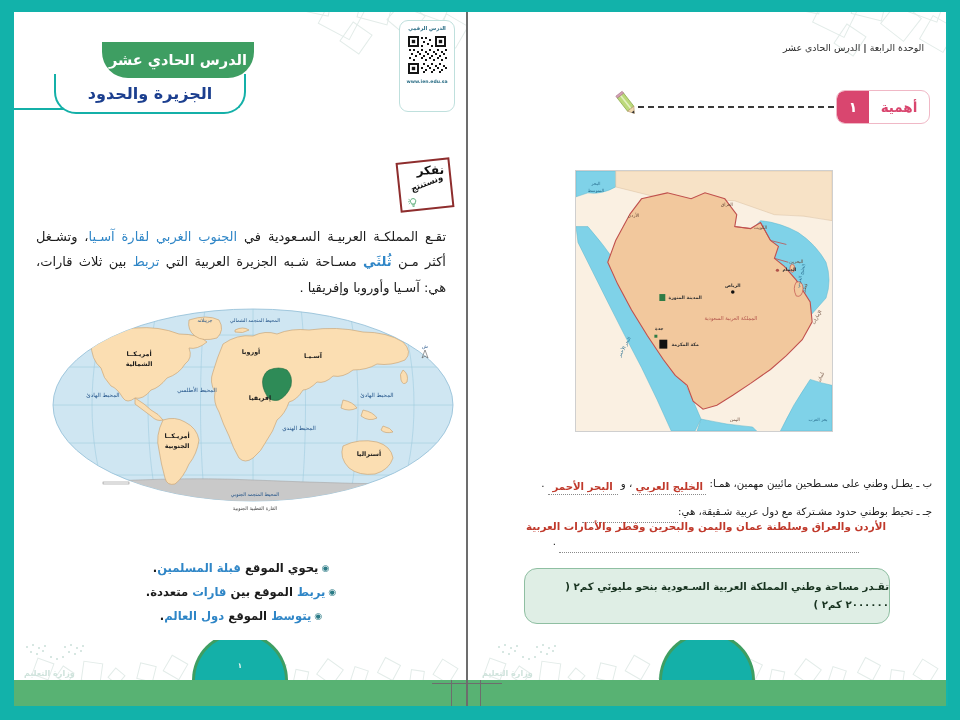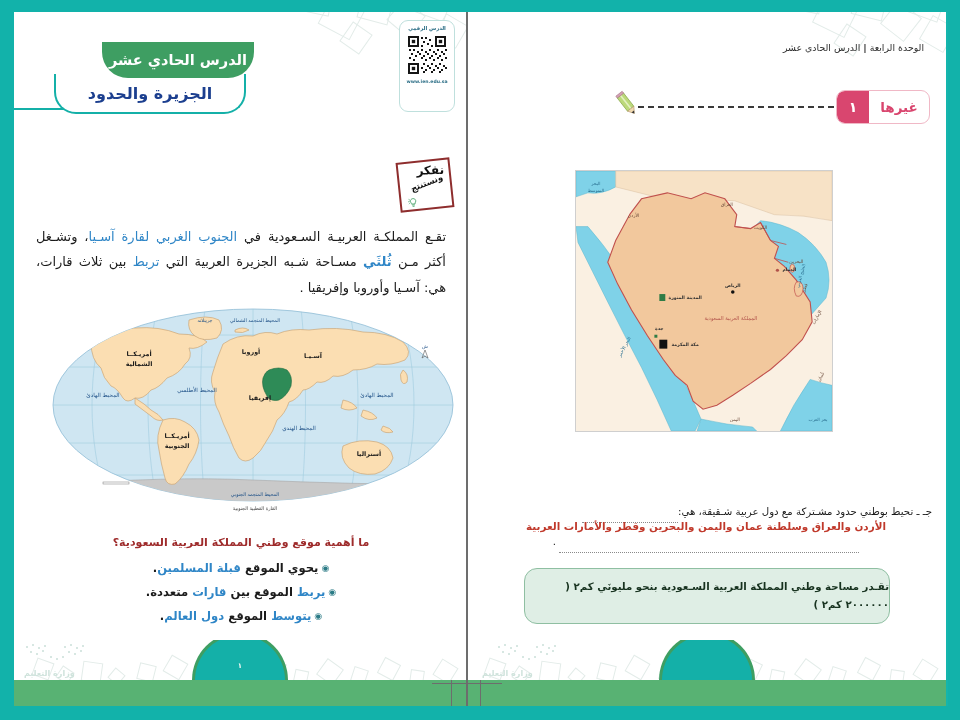--- a/index.html
+++ b/index.html
@@ -402,21 +402,20 @@
         <g>
           <text x="378" y="44" class="olabel-s" fill="#333" text-anchor="middle">ش</text>
           <path d="M378 46 L375 54 L378 52 L381 54 Z" fill="none" stroke="#555" stroke-width="0.6"></path>
         </g>
         <g>
           <rect x="56" y="178" width="26" height="2" fill="none" stroke="#777" stroke-width="0.5"></rect>
         </g>
       </svg>
     </div>
 
-    <div class="q2">ما أهمية موقع وطني المملكة العربية السعودية؟</div>
 
     <div class="bullets">
       <div class="bullet">
         <span class="dot">◉</span><span>يحوي الموقع </span><span class="bl">قبلة المسلمين</span><span>.</span>
       </div>
       <div class="bullet">
         <span class="dot">◉</span><span class="bl">يربط</span><span> الموقع بين </span><span class="bl">قارات</span><span> متعددة.</span>
       </div>
       <div class="bullet">
         <span class="dot">◉</span><span class="bl">يتوسط</span><span> الموقع </span><span class="bl">دول العالم</span><span>.</span>
@@ -434,21 +433,21 @@
       <span style="left:180px;top:16px;width:22px;height:22px;transform:rotate(34deg);"></span>
       <span style="left:266px;top:8px;width:26px;height:26px;transform:rotate(30deg);"></span>
       <span style="left:134px;top:-30px;width:28px;height:28px;transform:rotate(10deg);"></span>
     </div>
 
     <div class="unit-line">
       <span>الوحدة الرابعة</span><span class="bar">|</span><span>الدرس الحادي عشر</span>
     </div>
 
     <div class="activity-badge">
-      <span class="lbl">غيرها</span>
+      <span class="lbl">أهمية</span>
       <span class="num">١</span>
     </div>
     <div class="dash-line"></div>
     <span class="pencil">
       <svg viewBox="0 0 26 28" width="26" height="28" aria-hidden="true">
         <g transform="rotate(-38 13 14)">
           <rect x="9" y="3" width="8" height="17" fill="#bcd97a" stroke="#8aa84f" stroke-width="0.7"></rect>
           <rect x="12.4" y="3" width="1.6" height="17" fill="#e4f0c2"></rect>
           <rect x="9" y="1" width="8" height="2.4" fill="#d3a0b4" stroke="#a87488" stroke-width="0.6"></rect>
           <path d="M9 20 L13 26 L17 20 Z" fill="#f0d9b0" stroke="#b79a70" stroke-width="0.6"></path>
@@ -530,20 +529,23 @@
           <text x="20" y="14">البحر</text>
           <text x="20" y="21">المتوسط</text>
           <text x="228" y="106" transform="rotate(-74 228 106)">الخليج العربي</text>
           <text x="50" y="178" transform="rotate(-62 50 178)">البحر الأحمر</text>
           <text x="244" y="252">بحر العرب</text>
         </g>
       </svg>
     </div>
 
 
+    <div class="qa qa-b">
+      <span>ب ـ يطـل وطني على مسـطحين مائيين مهمين، همـا: </span><span class="ans dotline" style="min-width:74px;text-align:center;">الخليج العربي</span><span>، و </span><span class="ans dotline" style="min-width:70px;text-align:center;">البحر الأحمر</span><span> .</span>
+    </div>
 
     <div class="qa qa-c">
       <span>جـ ـ تحيط بوطني حدود مشـتركة مع دول عربية شـقيقة، هي:</span><span class="dotline" style="min-width:96px;">&nbsp;</span>
     </div>
     <div class="ansline" style="top:508px;">الأردن والعراق وسلطنة عمان واليمن والبحرين وقطر والأمارات العربية</div>
     <div class="qa" style="top:522px;text-align:center;">
       <span class="dotline" style="min-width:300px;">&nbsp;</span><span> .</span>
     </div>
 
     <div class="info-box">

